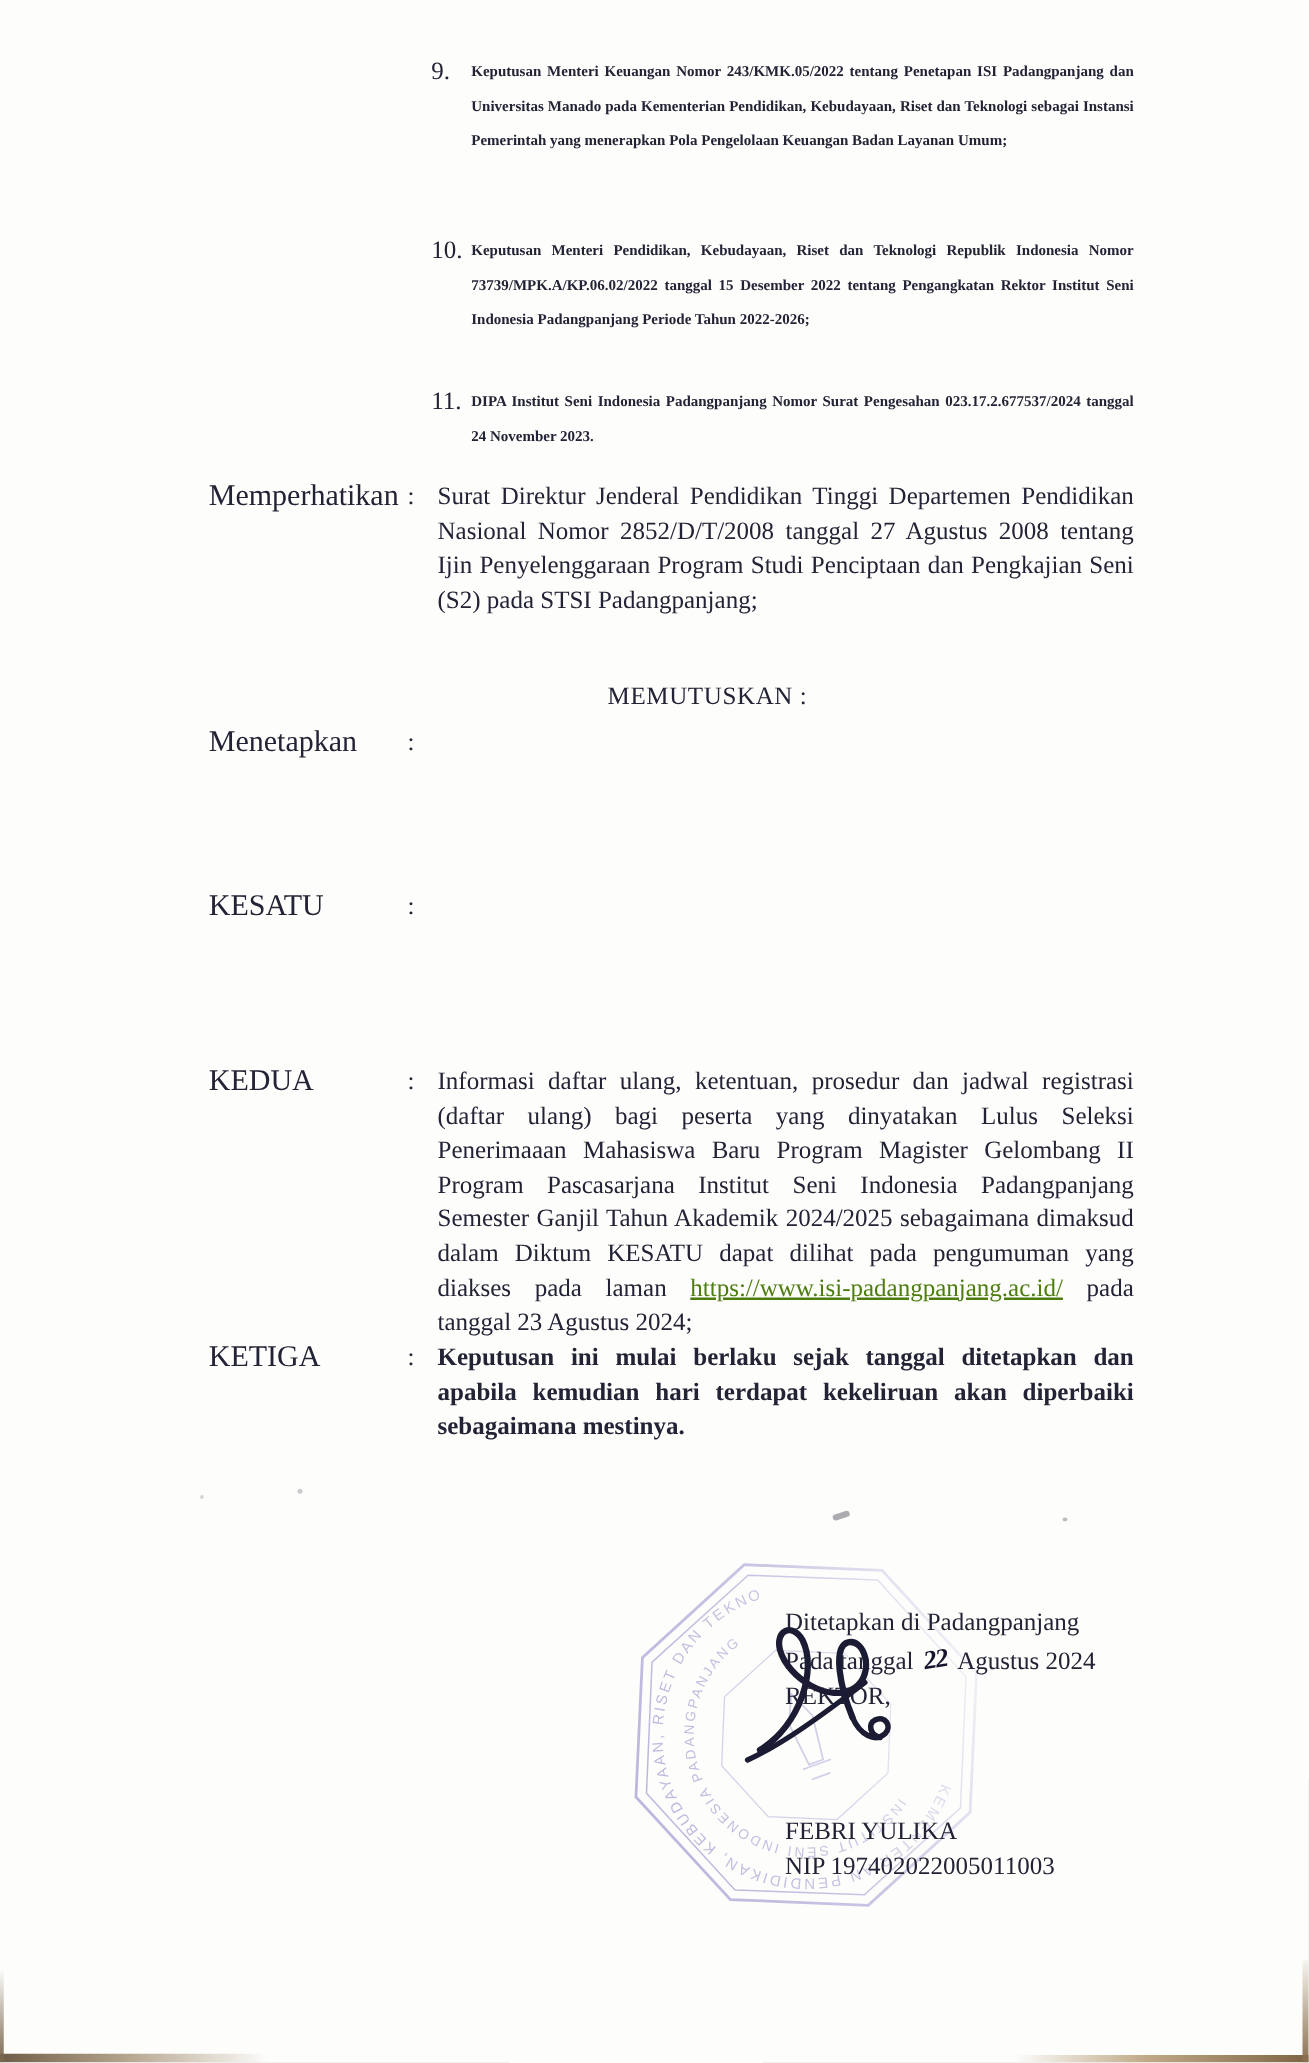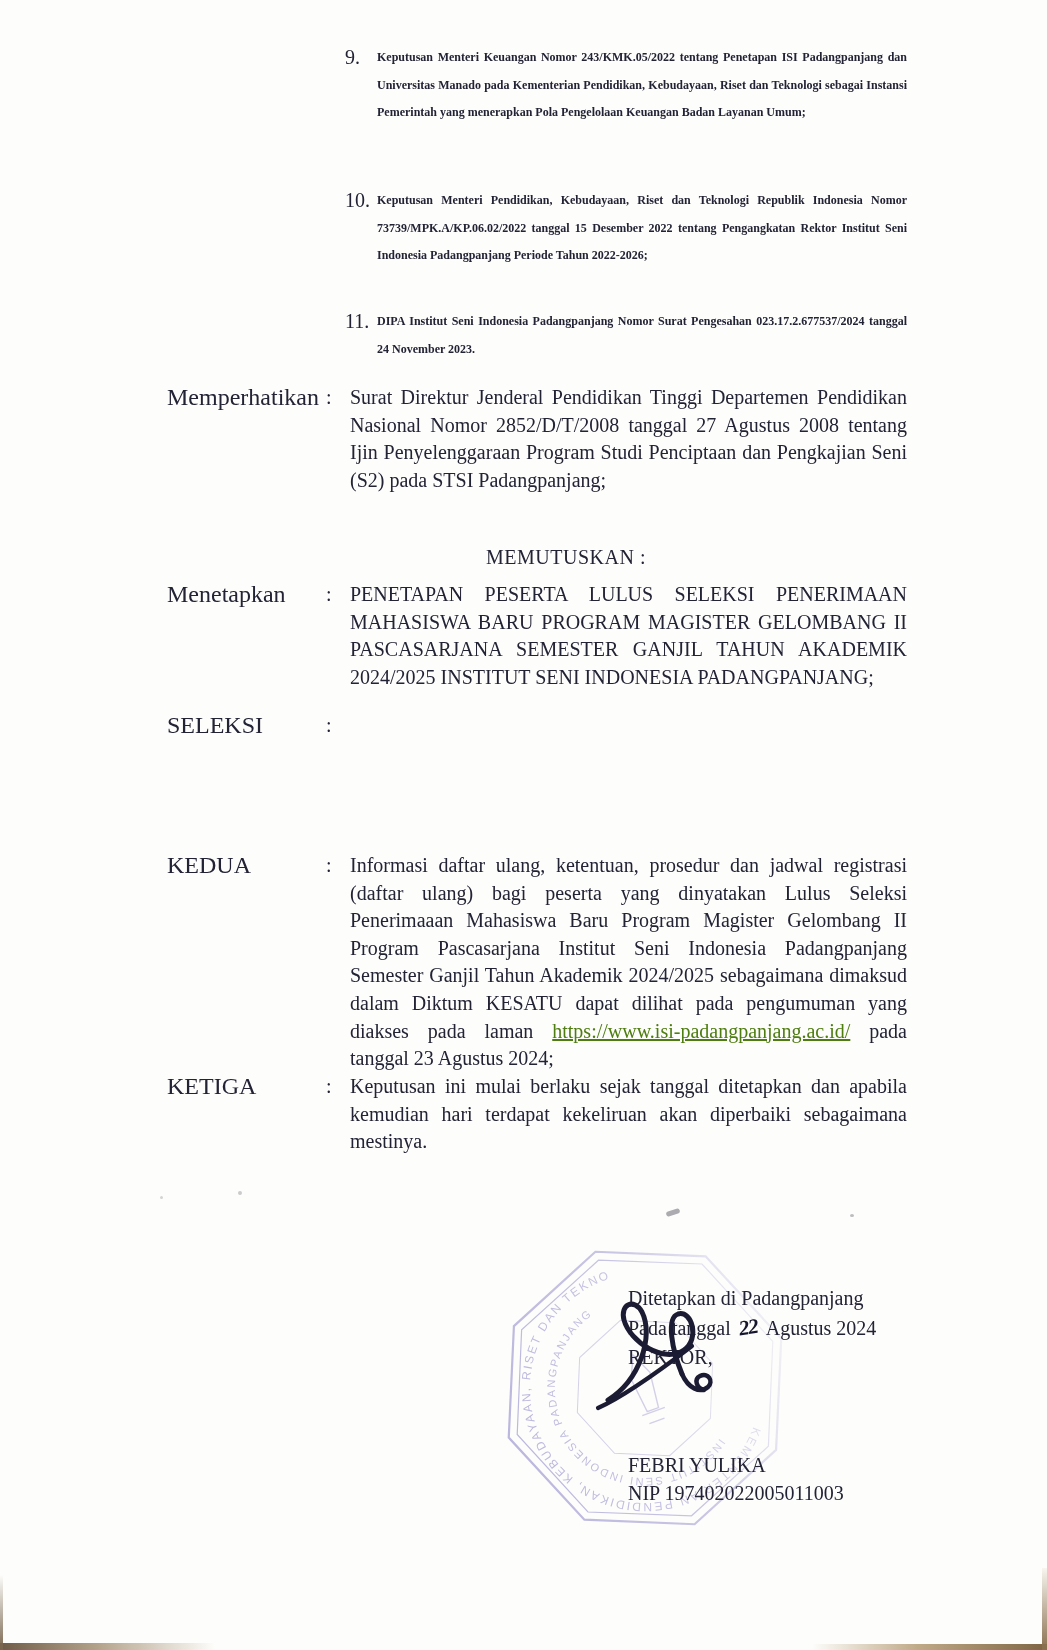--- a/index.html
+++ b/index.html
@@ -66,32 +66,31 @@
   </div>
 
   <div class="clause-label" style="top:384px;">Memperhatikan</div>
   <div class="clause-colon" style="top:384px;">:</div>
   <div class="clause-text" style="top:384px;">Surat Direktur Jenderal Pendidikan Tinggi Departemen Pendidikan Nasional Nomor 2852/D/T/2008 tanggal 27 Agustus 2008 tentang Ijin Penyelenggaraan Program Studi Penciptaan dan Pengkajian Seni (S2) pada STSI Padangpanjang;</div>
 
   <div class="heading" style="top:517px;margin-top:29px;">MEMUTUSKAN :</div>
 
   <div class="clause-label" style="top:581px;">Menetapkan</div>
   <div class="clause-colon" style="top:581px;">:</div>
-  <div class="clause-text" style="top:581px;">PENETAPAN PESERTA LULUS SELEKSI PENERIMAAN MAHASISWA BARU PROGRAM MAGISTER GELOMBANG II PASCASARJANA SEMESTER GANJIL TAHUN AKADEMIK 2024/2025 INSTITUT SENI INDONESIA PADANGPANJANG;</div>
 
-  <div class="clause-label" style="top:712px;">SELEKSI</div>
+  <div class="clause-label" style="top:712px;">KESATU</div>
   <div class="clause-colon" style="top:712px;">:</div>
 
   <div class="clause-label" style="top:852px;">KEDUA</div>
   <div class="clause-colon" style="top:852px;">:</div>
   <div class="clause-text" style="top:852px;"><span>Informasi daftar ulang, ketentuan, prosedur dan jadwal registrasi (daftar ulang) bagi peserta yang dinyatakan Lulus Seleksi Penerimaaan Mahasiswa Baru Program Magister Gelombang II Program Pascasarjana Institut Seni Indonesia Padangpanjang Semester Ganjil Tahun Akademik 2024/2025 sebagaimana dimaksud dalam Diktum KESATU dapat dilihat pada pengumuman yang diakses pada laman </span><span class="doc-link">https://www.isi-padangpanjang.ac.id/</span><span> pada tanggal 23 Agustus 2024;</span></div>
 
   <div class="clause-label" style="top:1073px;">KETIGA</div>
   <div class="clause-colon" style="top:1073px;">:</div>
-  <div class="clause-text" style="top:1073px;">Keputusan ini mulai berlaku sejak tanggal ditetapkan dan apabila kemudian hari terdapat kekeliruan akan diperbaiki sebagaimana mestinya.</div>
+  <div class="clause-text" style="top:1073px;font-weight:bold;">Keputusan ini mulai berlaku sejak tanggal ditetapkan dan apabila kemudian hari terdapat kekeliruan akan diperbaiki sebagaimana mestinya.</div>
 
   <div class="stamp-wrap">
     <svg width="300" height="300" viewBox="0 0 300 300">
       <defs>
         <linearGradient id="stampFade" x1="0" y1="0" x2="1" y2="0">
           <stop offset="0" stop-color="#ffffff" stop-opacity="0.95"></stop>
           <stop offset="0.55" stop-color="#ffffff" stop-opacity="0.75"></stop>
           <stop offset="1" stop-color="#ffffff" stop-opacity="0.15"></stop>
         </linearGradient>
         <mask id="stampMask">

